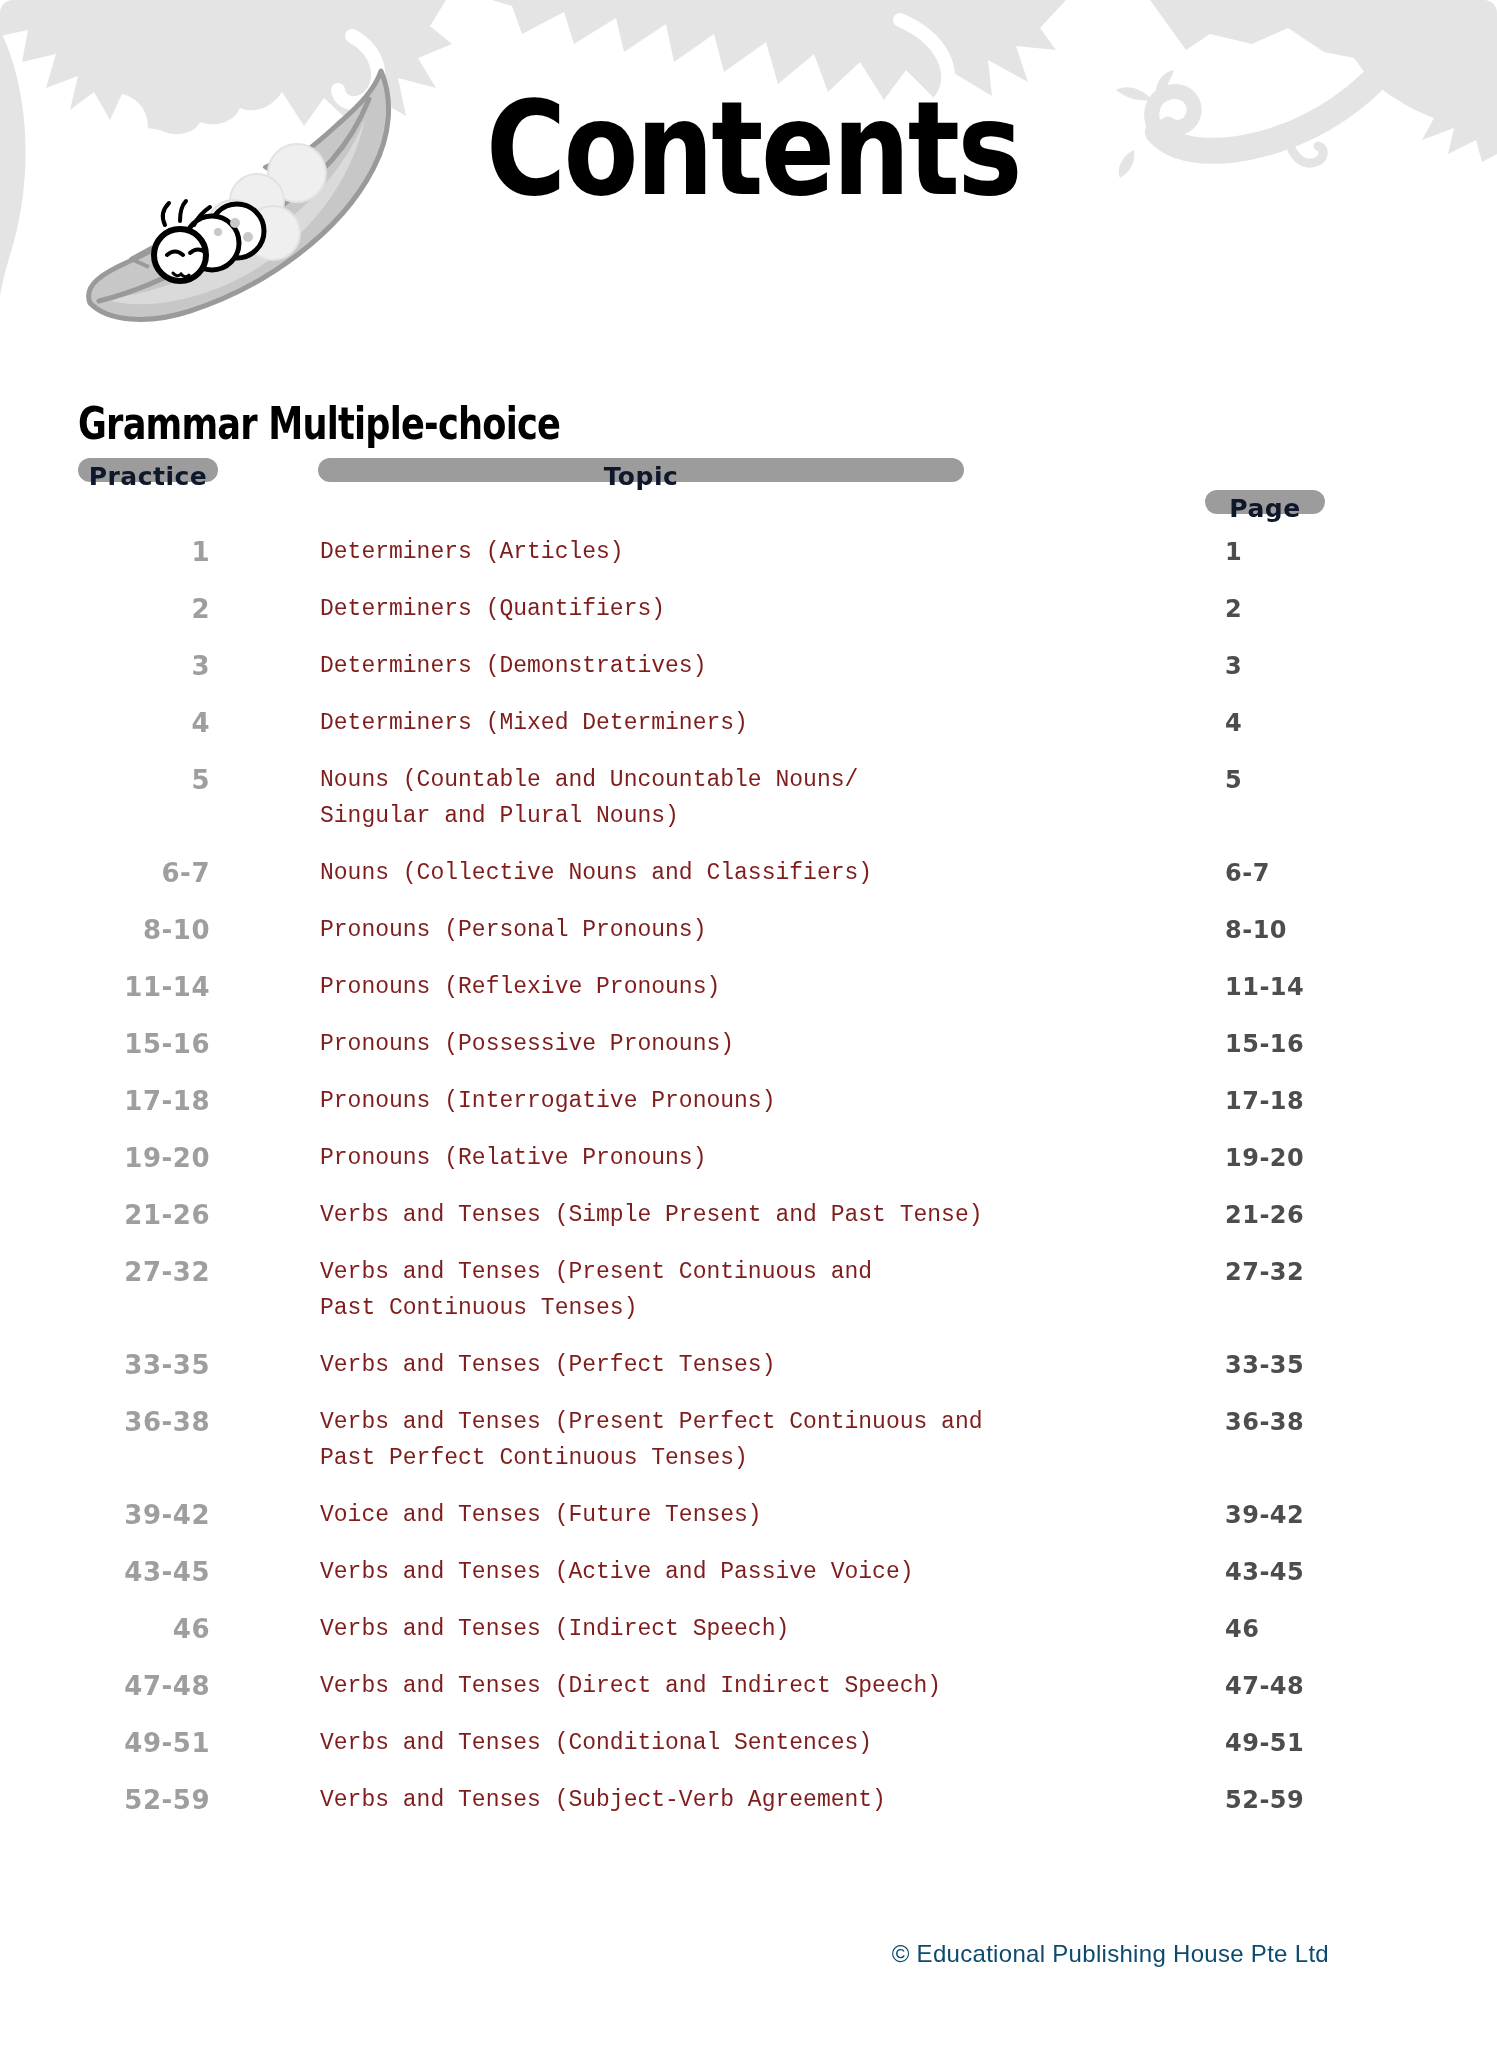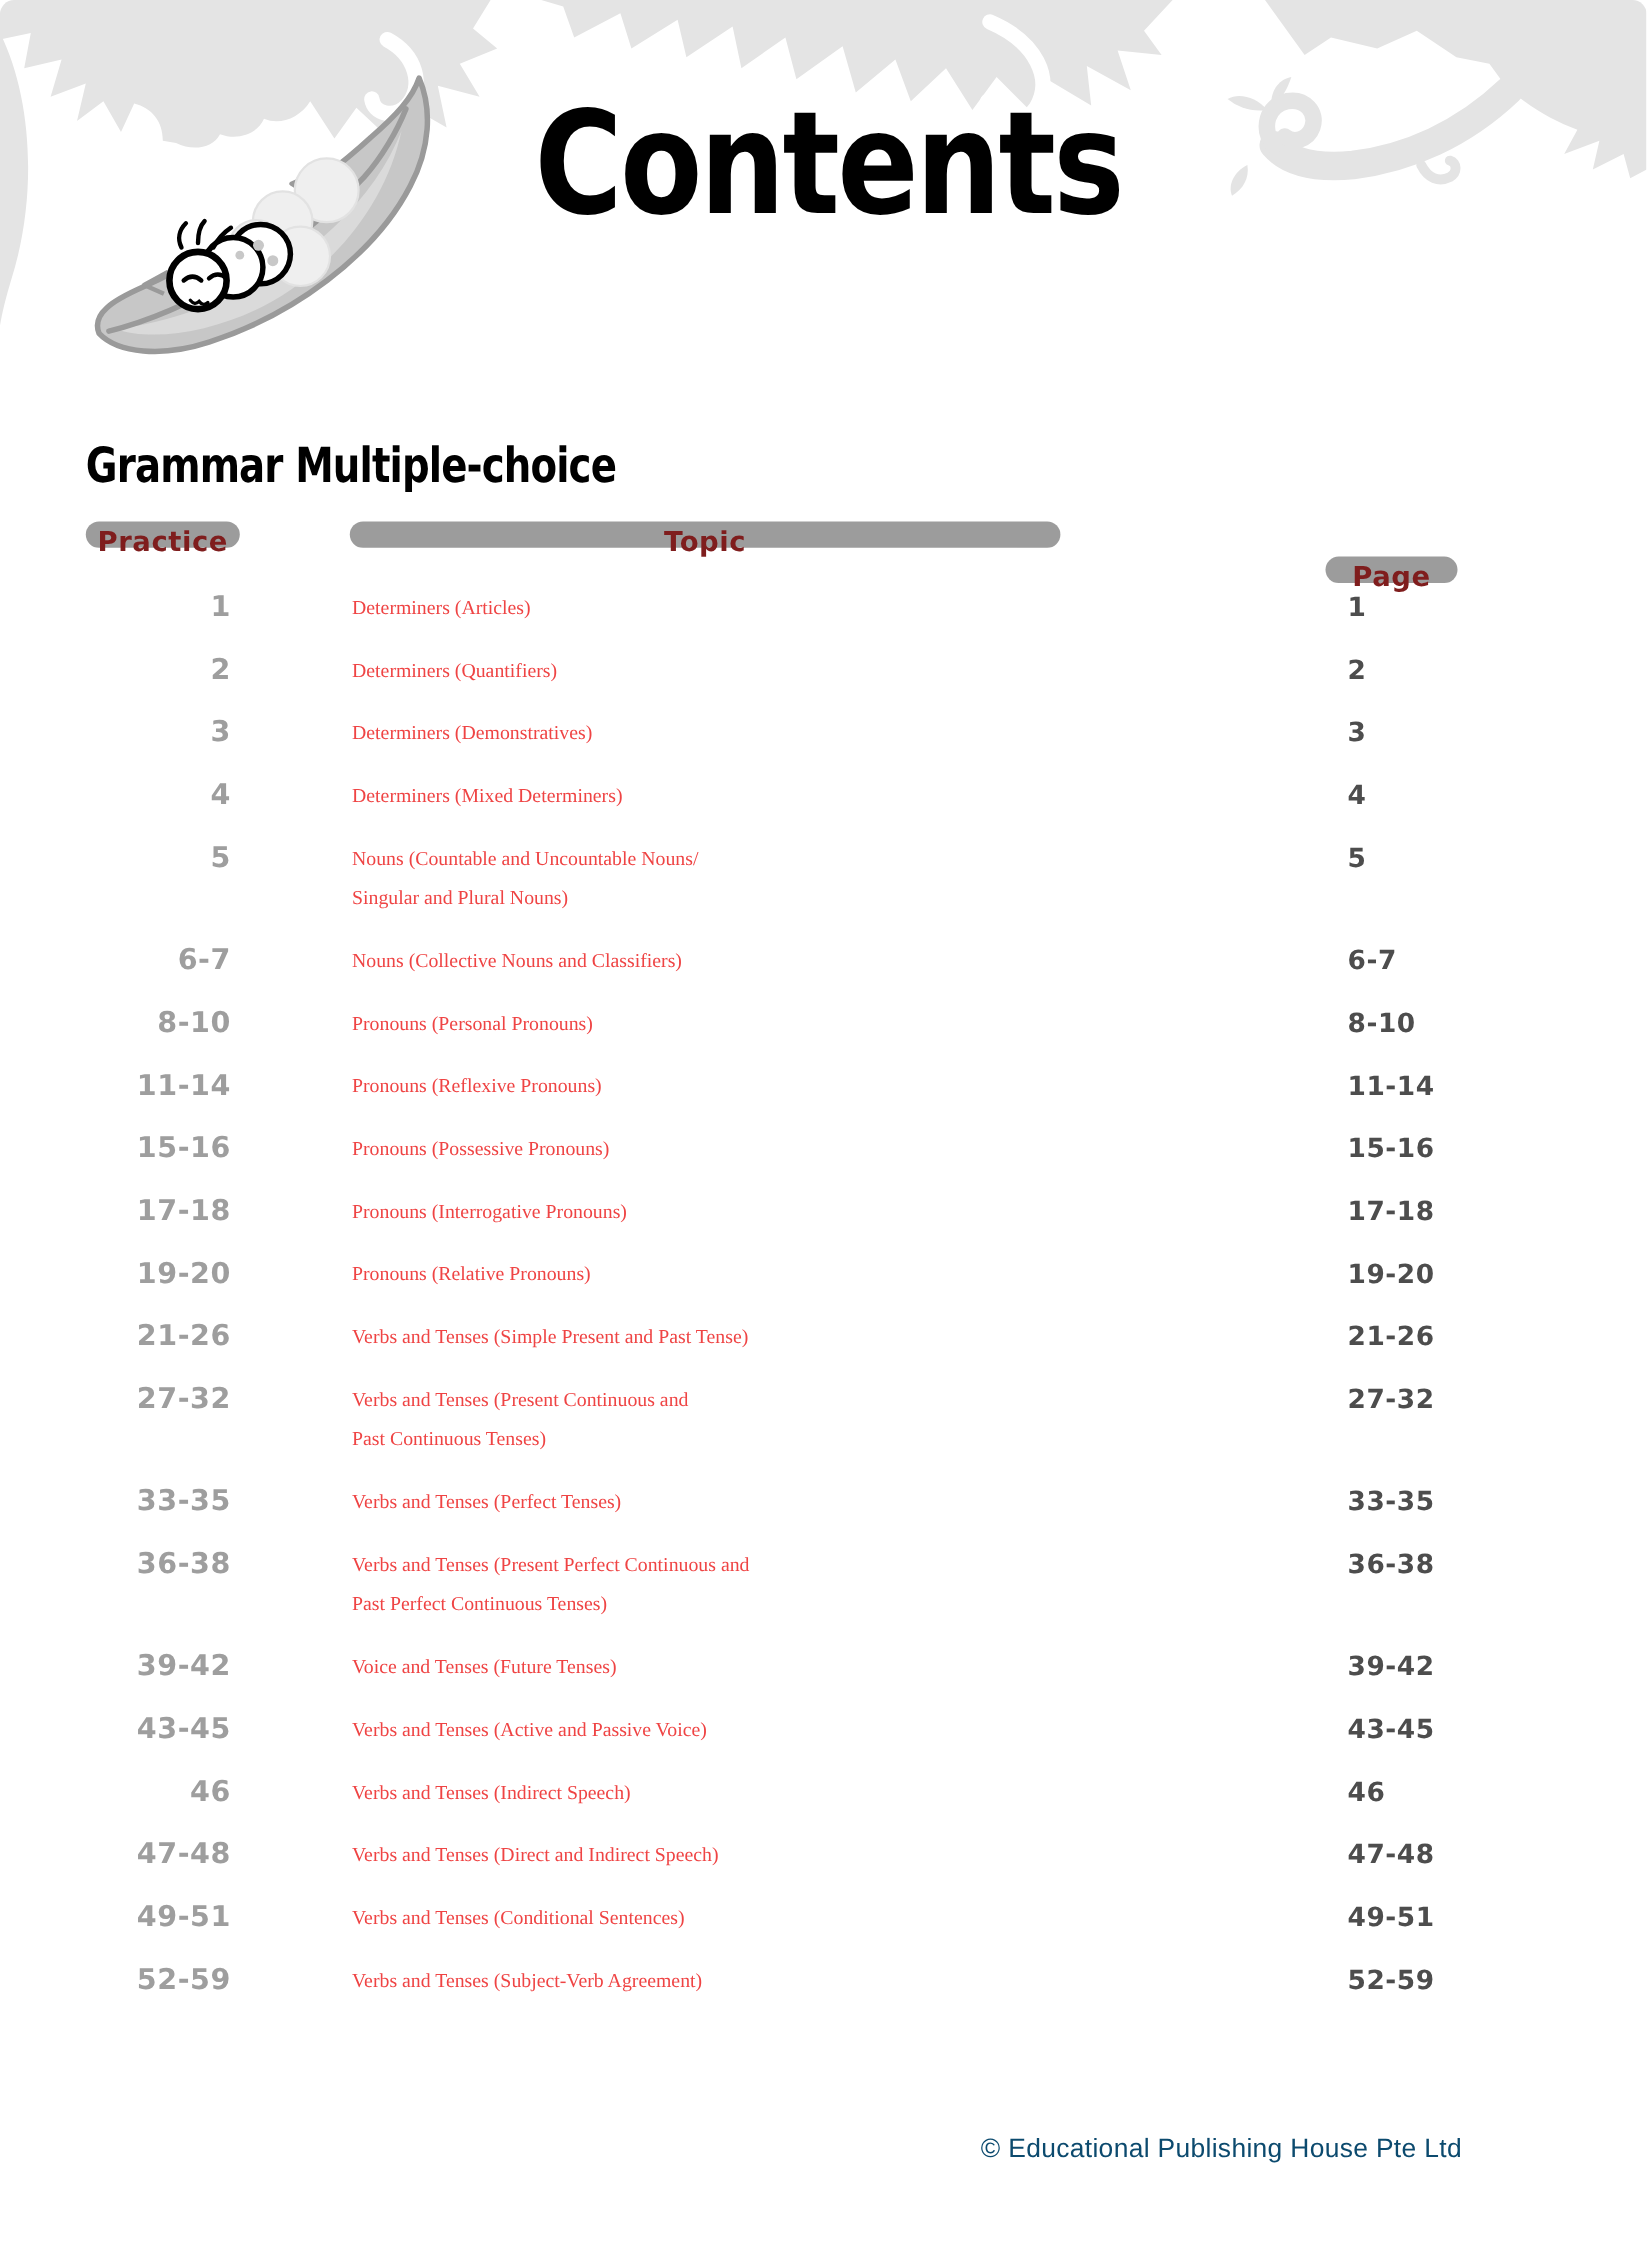--- a/index.html
+++ b/index.html
@@ -39,25 +39,25 @@
     line-height: 1.1;
     letter-spacing: -1px;
     color: #000;
     transform: scaleX(0.8);
     transform-origin: left top;
     white-space: nowrap;
   }
   .table-head { position: relative; height: 38px; margin-top: 10px; }
   .pill {
     position: absolute;
-    top: 16px;
+    top: 0;
     height: 24px;
     border-radius: 12px;
     background: #9c9c9c;
-    color: #7f1d1d;
+    color: #0f172a;
     font-family: "DejaVu Sans", sans-serif;
     font-weight: bold;
     font-size: 25px;
     line-height: 38px;
     text-align: center;
     letter-spacing: 0.5px;
   }
   .pill-practice { left: 0;      width: 140px; }
   .pill-topic    { left: 240px;  width: 646px; }
   .pill-page     { left: 1127px; width: 120px; margin-top: 32px; }
@@ -71,23 +71,23 @@
   .cell-practice {
     text-align: right;
     font-family: "DejaVu Sans", sans-serif;
     font-weight: bold;
     font-size: 26px;
     color: #9e9e9e;
     letter-spacing: 0.5px;
   }
   .cell-topic {
     padding-left: 110px;
-    font-family: Liberation Serif, serif;
-    font-size: 18px;
-    color: #ef4444;
+    font-family: Liberation Mono, monospace;
+    font-size: 23px;
+    color: #7f1d1d;
   }
   .cell-page {
     padding-left: 20px;
     font-family: "DejaVu Sans", sans-serif;
     font-weight: bold;
     font-size: 24px;
     color: #4d4d4d;
     letter-spacing: 0.5px;
   }
   .footer {

